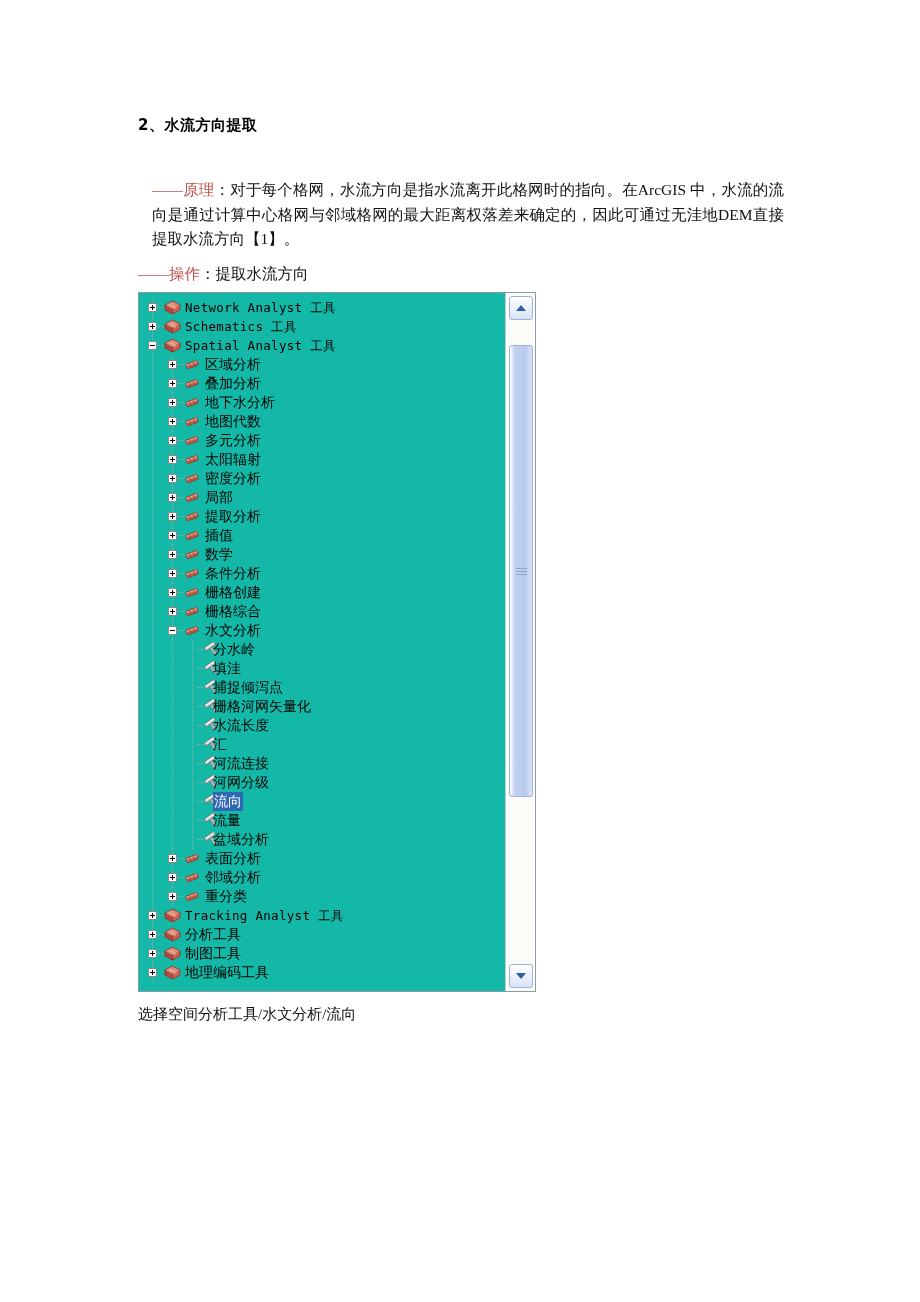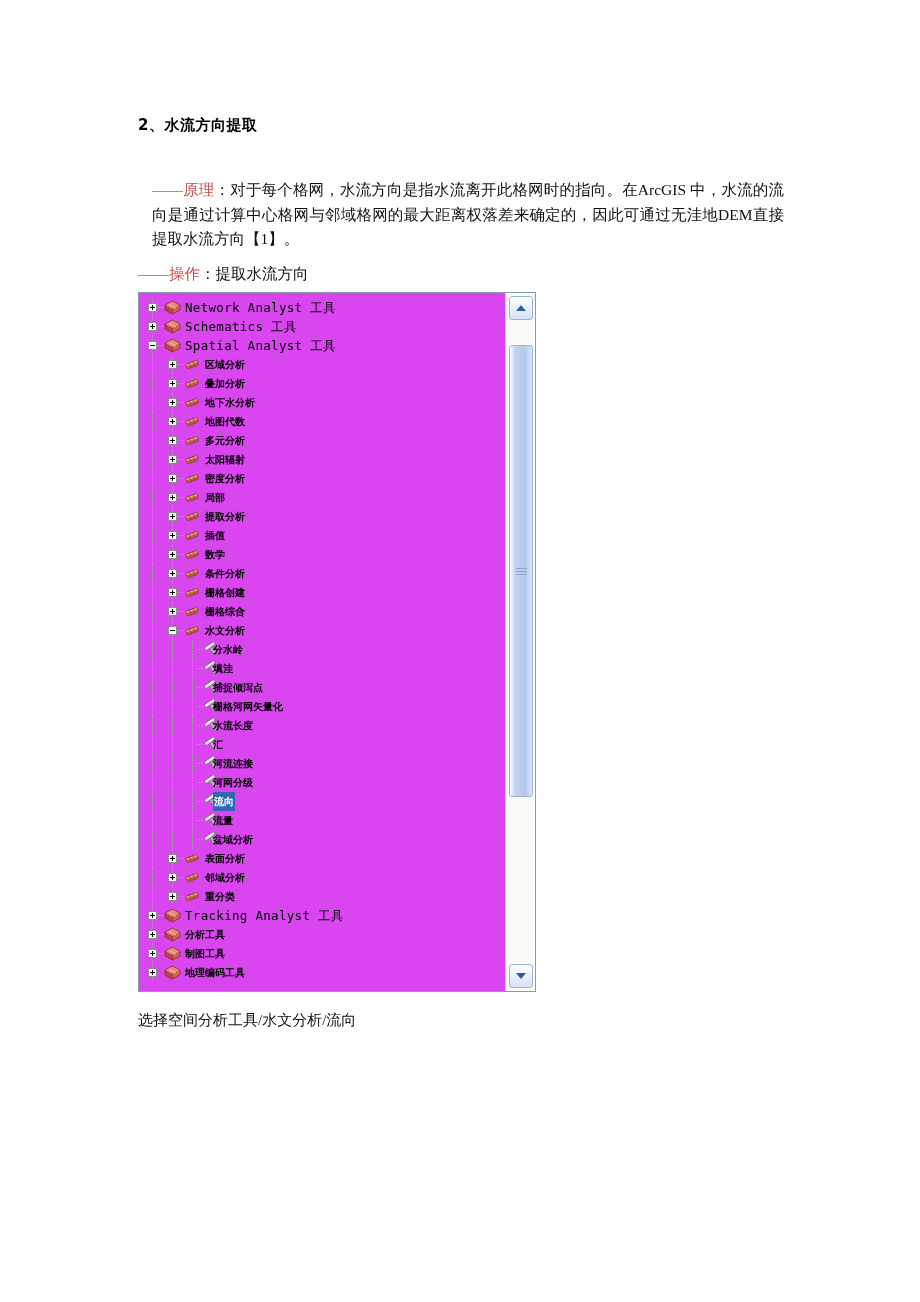--- a/index.html
+++ b/index.html
@@ -59,21 +59,21 @@
     margin: 0 0 6px 0;
   }
 
   
   .tree-panel {
     position: relative;
     width: 398px;
     height: 700px;
     box-sizing: border-box;
     border: 1px solid #8a9aa9;
-    background: #d946ef;
+    background: #14b8a6;
     margin-top: 5px;
     overflow: hidden;
   }
   .tree-inner {
     position: absolute;
     left: 0; top: 0;
     width: 367px;
     height: 698px;
     overflow: hidden;
     padding: 5px 0 0 0;
@@ -143,22 +143,21 @@
   }
 
   .label {
     position: absolute;
     top: 0;
     white-space: nowrap;
     color: #000;
   }
   .label.cn {
     font-family: "DejaVu Sans", "Liberation Sans", sans-serif;
-    font-size: 10px;
-    font-weight: bold;
+    font-size: 14px;
   }
   .label.mono {
     font-family: "DejaVu Sans Mono", "Liberation Mono", monospace;
     font-size: 12.5px;
     letter-spacing: .3px;
   }
   .label.selected {
     background: #3067b5;
     color: #ffffff;
     padding: 0 1px;
@@ -251,21 +250,21 @@
     height: 1px;
     margin-bottom: 2px;
     background: #8fa6cc;
   }
 
   
   .caption {
     font-family: "Liberation Serif", "DejaVu Serif", serif;
     font-size: 15px;
     line-height: 22px;
-    margin-top: 17px;
+    margin-top: 11px;
     color: #111;
   }
 </style>
 </head>
 <body>
 
 <div class="page">
   <div class="content">
 
     <h1 class="heading">2、水流方向提取</h1>

